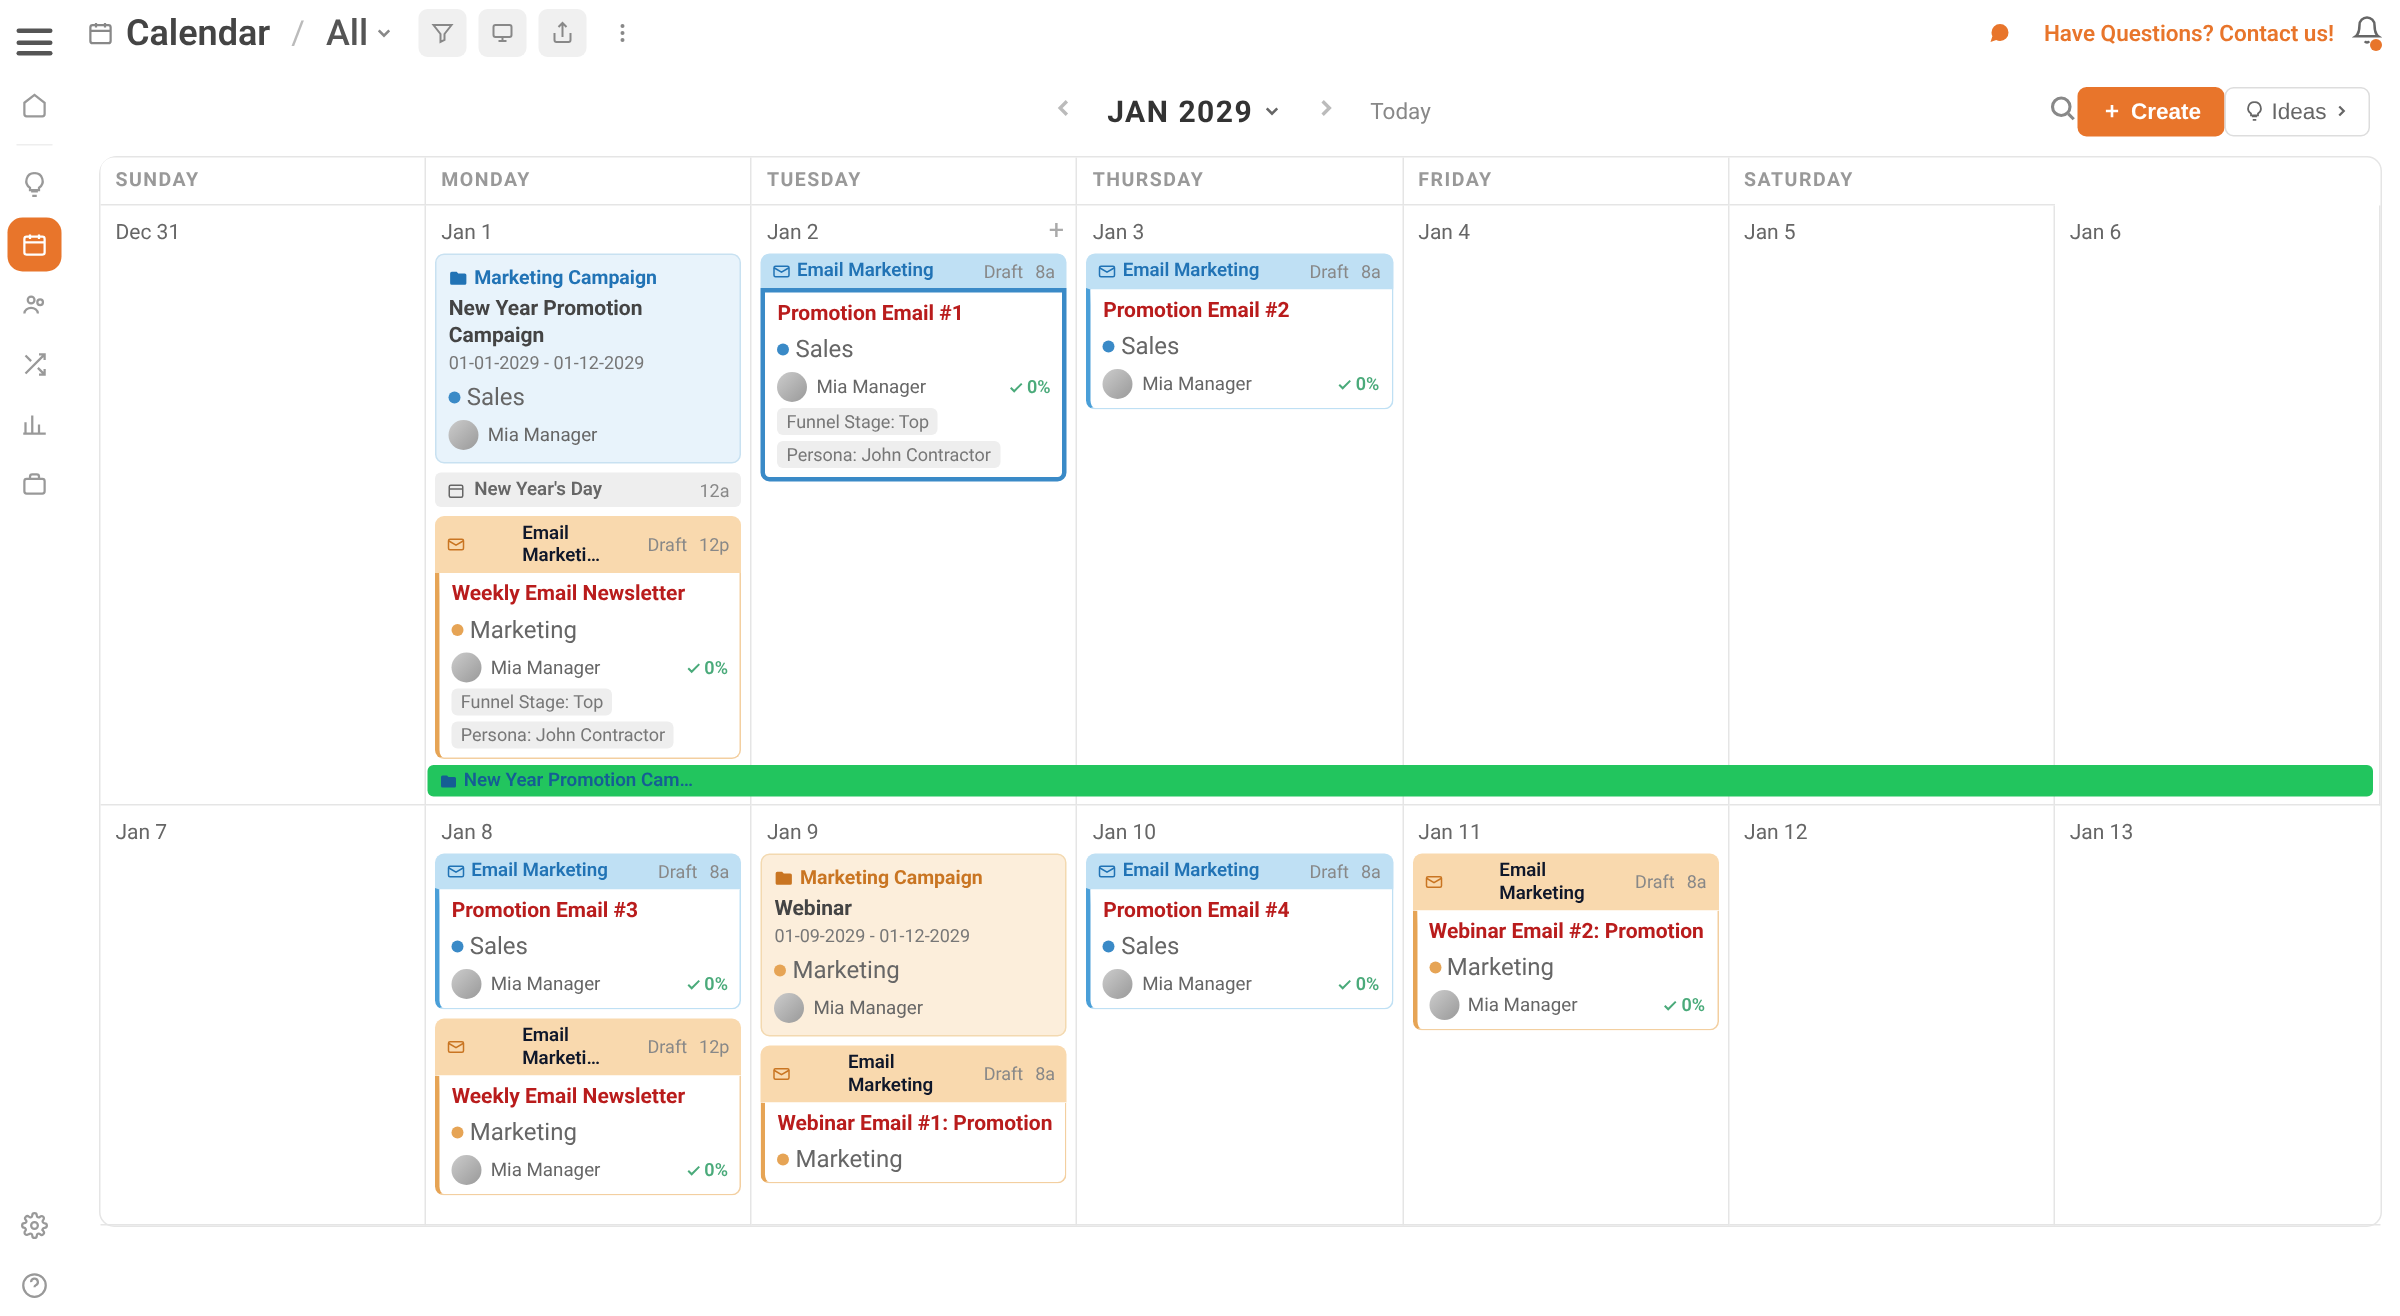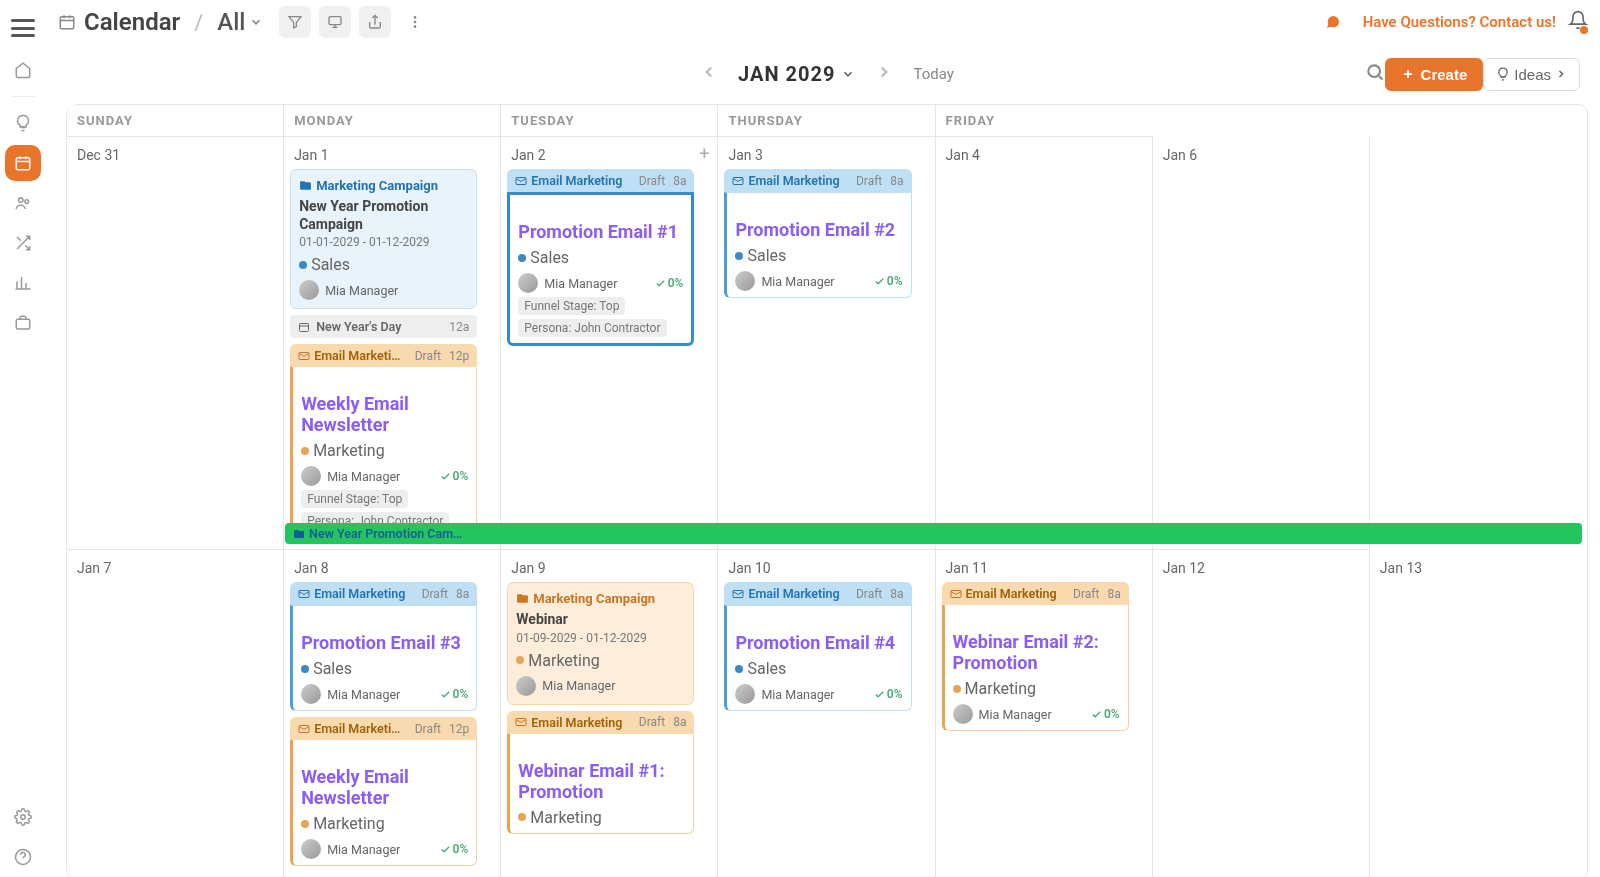--- a/index.html
+++ b/index.html
@@ -45,30 +45,30 @@
 .ideas-btn { background: #fff; border: 1px solid #ddd; border-radius: 6px; padding: 7px 12px; font-size: 15px; color: #666; display: flex; align-items: center; gap: 4px; cursor: pointer; }
 
 
 .grid-wrap { flex: 1; overflow: auto; padding: 0 12px 0 0; border-radius: 12px 0 0 0; margin-left: 20px; }
 .grid { width: 100%; display: flex; flex-direction: column; border: 1px solid #e5e5e5; border-radius: 10px; }
 .dow-row { display: grid; grid-template-columns: repeat(7, 1fr); }
 .dow-cell { padding: 8px 10px; font-size: 13px; font-weight: 700; color: #999; letter-spacing: 1px; border-right: 1px solid #e5e5e5; border-bottom: 1px solid #e5e5e5; }
 .dow-cell:last-child { border-right: none; }
 .week-row { display: grid; grid-template-columns: repeat(7, 1fr); position: relative; min-height: 400px; }
 .week-row.second { min-height: 280px; }
-.day-cell { border-right: 1px solid #e5e5e5; border-bottom: 1px solid #e5e5e5; padding: 6px 23px 6px 6px; position: relative; }
+.day-cell { border-right: 1px solid #e5e5e5; border-bottom: 1px solid #e5e5e5; padding: 6px 6px 6px 6px; position: relative; }
 .day-cell:last-child { border-right: none; }
 .day-num { font-size: 14px; color: #666; margin: 4px 4px 6px 4px; display: block; }
 .cell-add { position: absolute; top: 6px; right: 8px; color: #aaa; font-size: 18px; cursor: pointer; }
 
 
 .card { border-radius: 6px; margin-bottom: 6px; font-size: 12.5px; }
 .card-header { display: flex; align-items: center; gap: 4px; padding: 4px 8px; border-radius: 6px 6px 0 0; }
 .card-header .type { color: #2173b5; font-weight: 600; font-size: 12.5px; }
-.card-header.orange .type { color: #a16207; }
+.card-header.orange .type { color: #0f172a; margin-left: 34px; }
 .card-header .status { color: #888; font-size: 12px; margin-left: auto; margin-right: 4px; }
 .card-header .time { color: #888; font-size: 12px; }
 .card-body { background: #fff; border: 1px solid rgba(0,0,0,0.1); border-top: none; border-radius: 0 0 6px 6px; padding: 6px 8px; }
 .card.blue .card-header { background: #bfe0f4; }
 .card.blue .card-body { border-color: #bfe0f4; border-left: 3px solid #4a9fd8; border-top: 1px solid #bfe0f4; }
 .card.blue.selected .card-body { border: 3px solid #3a8ac7; border-top: 3px solid #3a8ac7;}
 .card.orange .card-header { background: #f9d9ae; }
 .card.orange .card-body { border-color: #f3cfa0; border-left: 3px solid #e6a455; }
 .campaign-card { background: #e8f3fb; border: 1px solid #c8e1f1; border-radius: 6px; padding: 8px; margin-bottom: 6px; }
 .campaign-card.orange { background: #fceedb; border-color: #f3d9b0; }
@@ -81,21 +81,21 @@
 .dot.blue { background: #3a8ac7; }
 .dot.orange { background: #e6a455; }
 .person-row { display: flex; align-items: center; gap: 6px; margin-top: 6px; }
 .avatar { width: 20px; height: 20px; border-radius: 50%; background: linear-gradient(135deg,#ccc,#999); display: inline-block; }
 .person-name { color: #666; font-size: 12.5px; }
 .progress { margin-left: auto; color: #4aaa7a; font-size: 12px; font-weight: 600; display: flex; align-items: center; gap: 2px; }
 .meta-pill { background: #eee; border-radius: 4px; padding: 2px 6px; font-size: 12px; color: #777; margin-top: 4px; display: inline-block; }
 .holiday-bar { background: #eee; border-radius: 4px; padding: 4px 8px; display: flex; align-items: center; gap: 6px; font-size: 12.5px; color: #666; margin-bottom: 6px; }
 .holiday-bar .time { margin-left: auto; color: #888; font-size: 12px; }
 .span-bar { position: absolute; left: 14.35%; right: 0.3%; bottom: 6px; background: #22c55e; border-radius: 4px; padding: 3px 8px; font-size: 12.5px; color: #155e94; font-weight: 600; display: flex; align-items: center; gap: 4px; }
-.card-title { font-weight: 700; color: #8b5cf6; font-size: 18px; margin-top: 20px; }
+.card-title { font-weight: 700; color: #b91c1c; font-size: 14px; }
 svg { flex-shrink: 0; }
 </style>
 </head>
 <body>
 
 <div class="app">
 
   <div class="sidebar">
     <div class="sidebar-top">
       <div class="sidebar-item" style="margin-bottom:4px;">
@@ -263,20 +263,21 @@
     </div>
 
     <div class="grid-wrap">
       <div class="grid">
         <div class="dow-row">
           <div class="dow-cell">SUNDAY</div>
           <div class="dow-cell">MONDAY</div>
           <div class="dow-cell">TUESDAY</div>
           <div class="dow-cell">THURSDAY</div>
           <div class="dow-cell">FRIDAY</div>
+          <div class="dow-cell">SATURDAY</div>
         </div>
 
         <div class="week-row">
 
           <div class="day-cell">
             <span class="day-num">Dec 31</span>
           </div>
 
           <div class="day-cell">
             <span class="day-num">Jan 1</span>
@@ -402,20 +403,23 @@
                     </span>
                   </div>
               </div>
             </div>
           </div>
 
           <div class="day-cell">
               <span class="day-num">Jan 4</span>
             </div>
           <div class="day-cell">
+              <span class="day-num">Jan 5</span>
+            </div>
+          <div class="day-cell">
               <span class="day-num">Jan 6</span>
             </div>
 
           <div class="span-bar">
             <svg width="12" height="12" viewBox="0 0 24 24" fill="currentColor">
                 <path d="M10 4H4a2 2 0 0 0-2 2v12a2 2 0 0 0 2 2h16a2 2 0 0 0 2-2V8a2 2 0 0 0-2-2h-8l-2-2z"></path>
               </svg>
             <span>New Year Promotion Cam…</span>
           </div>
         </div>

